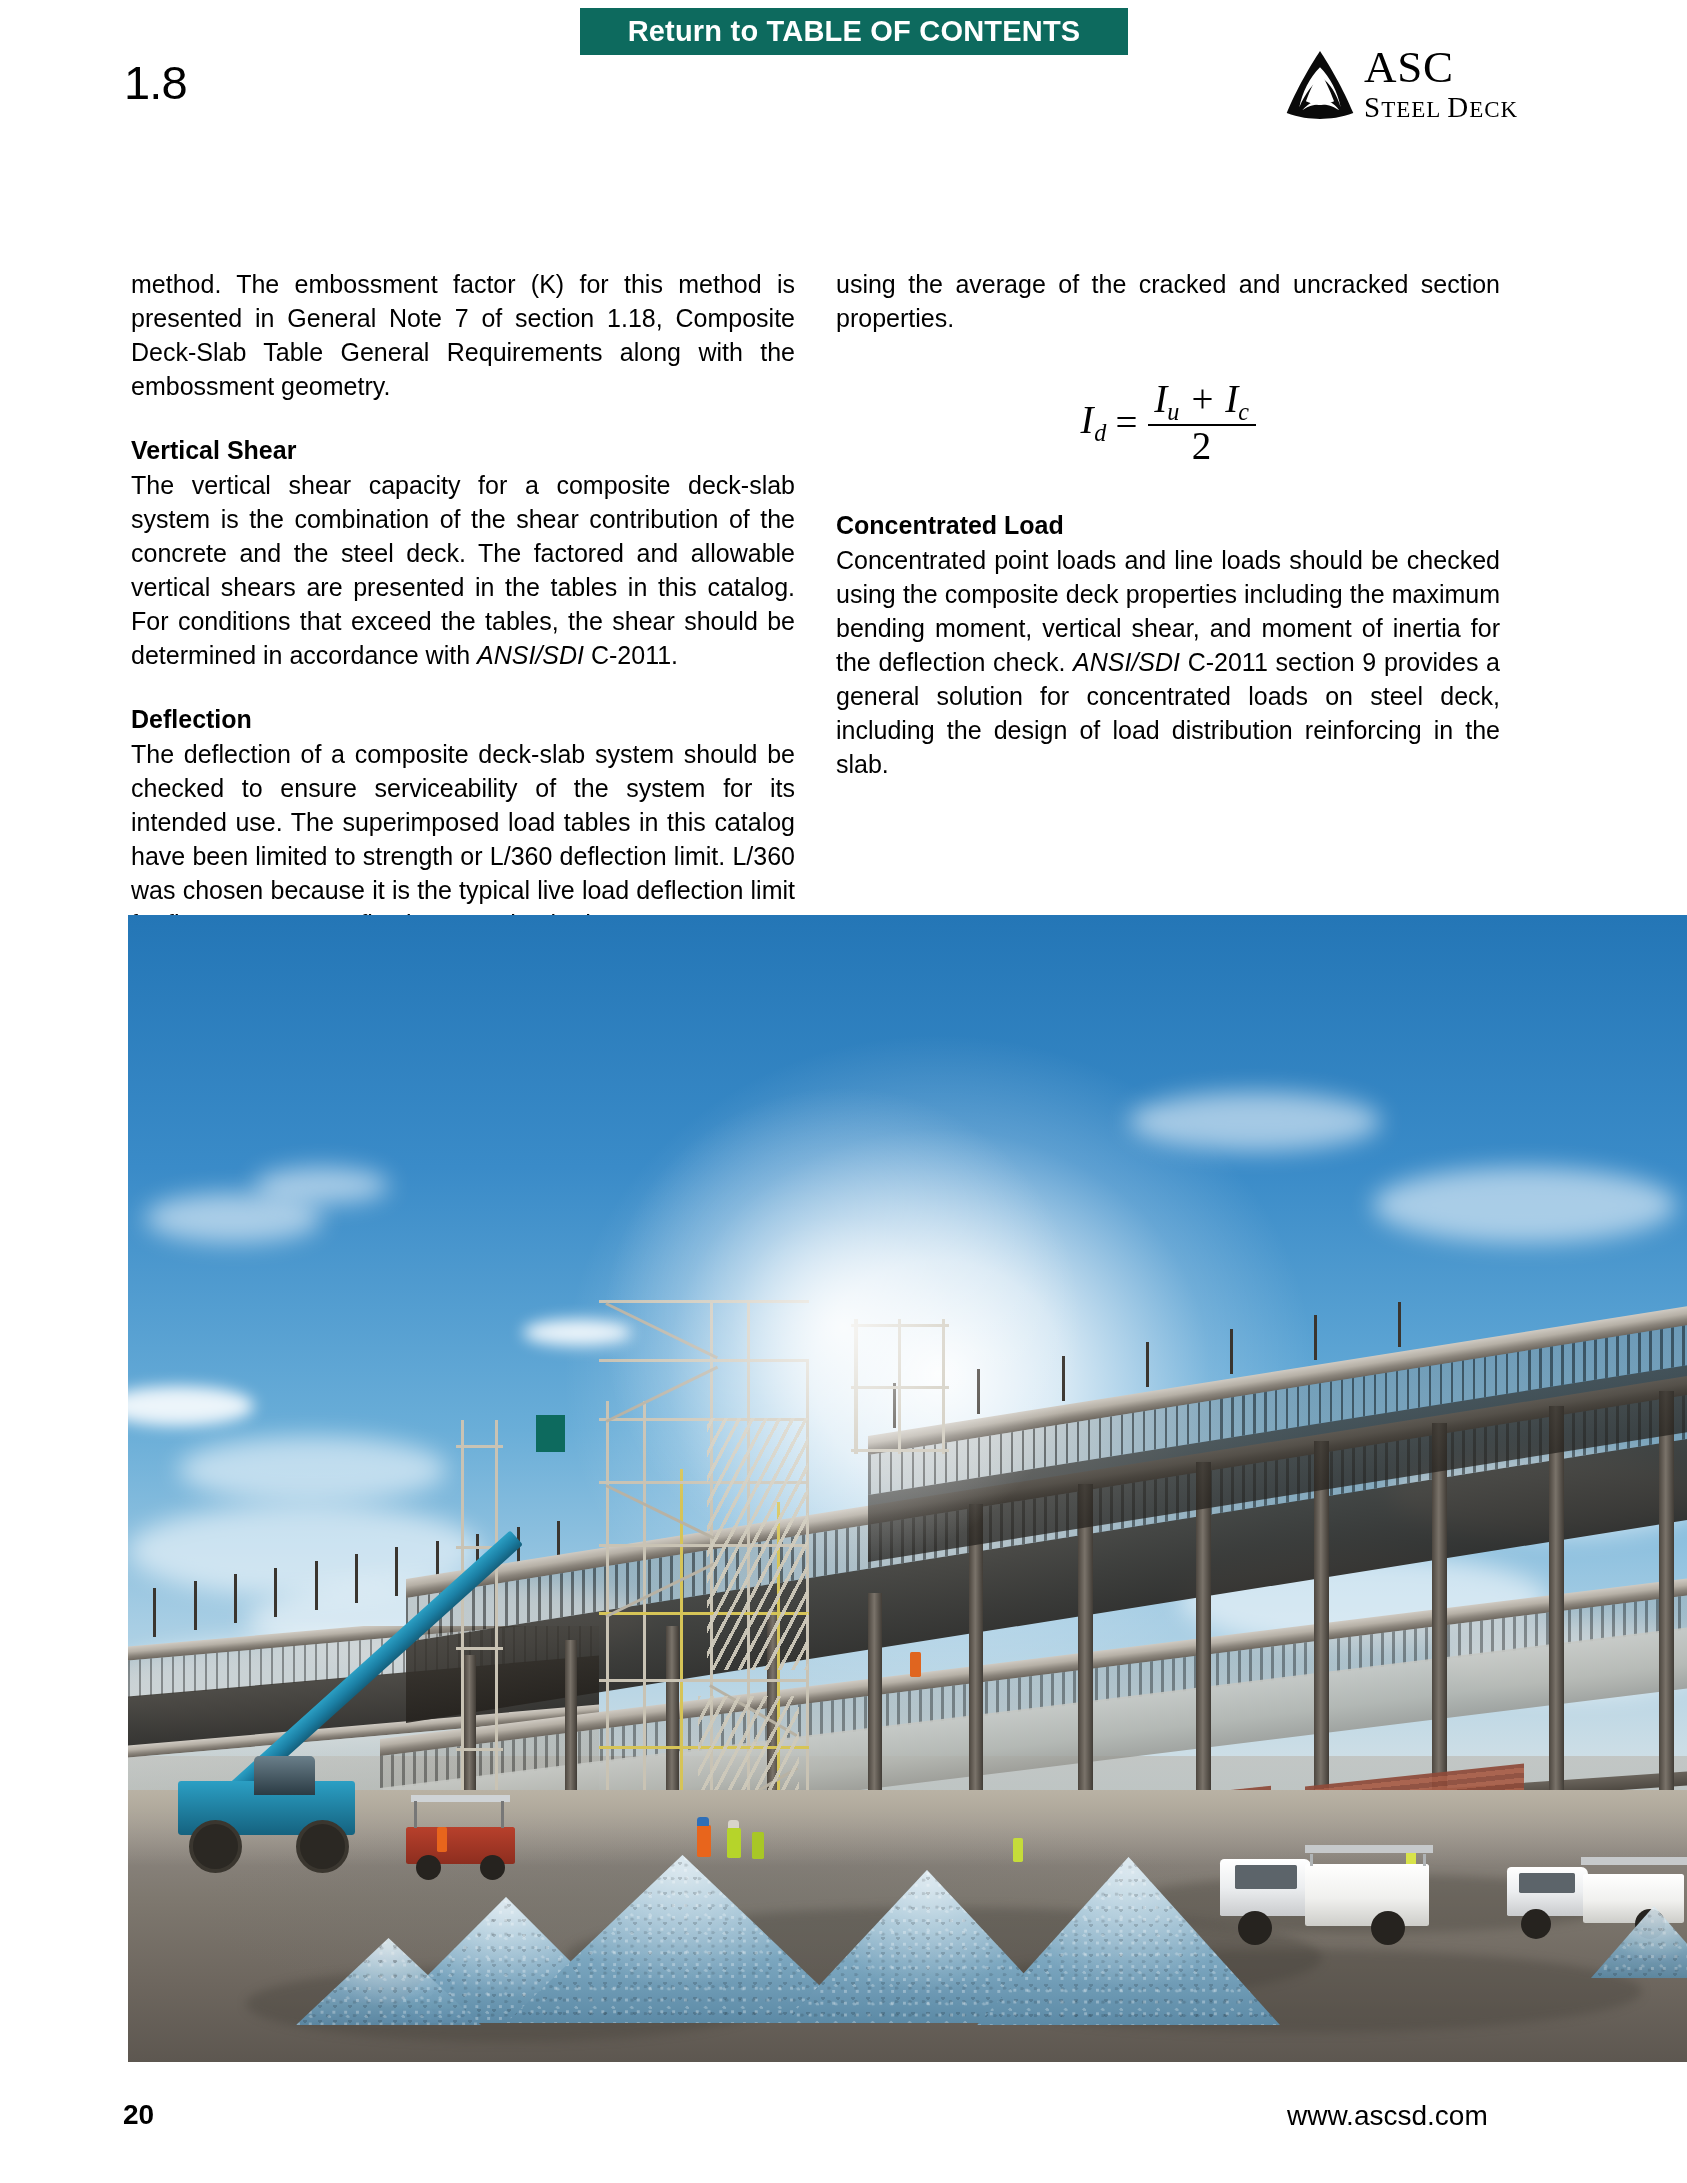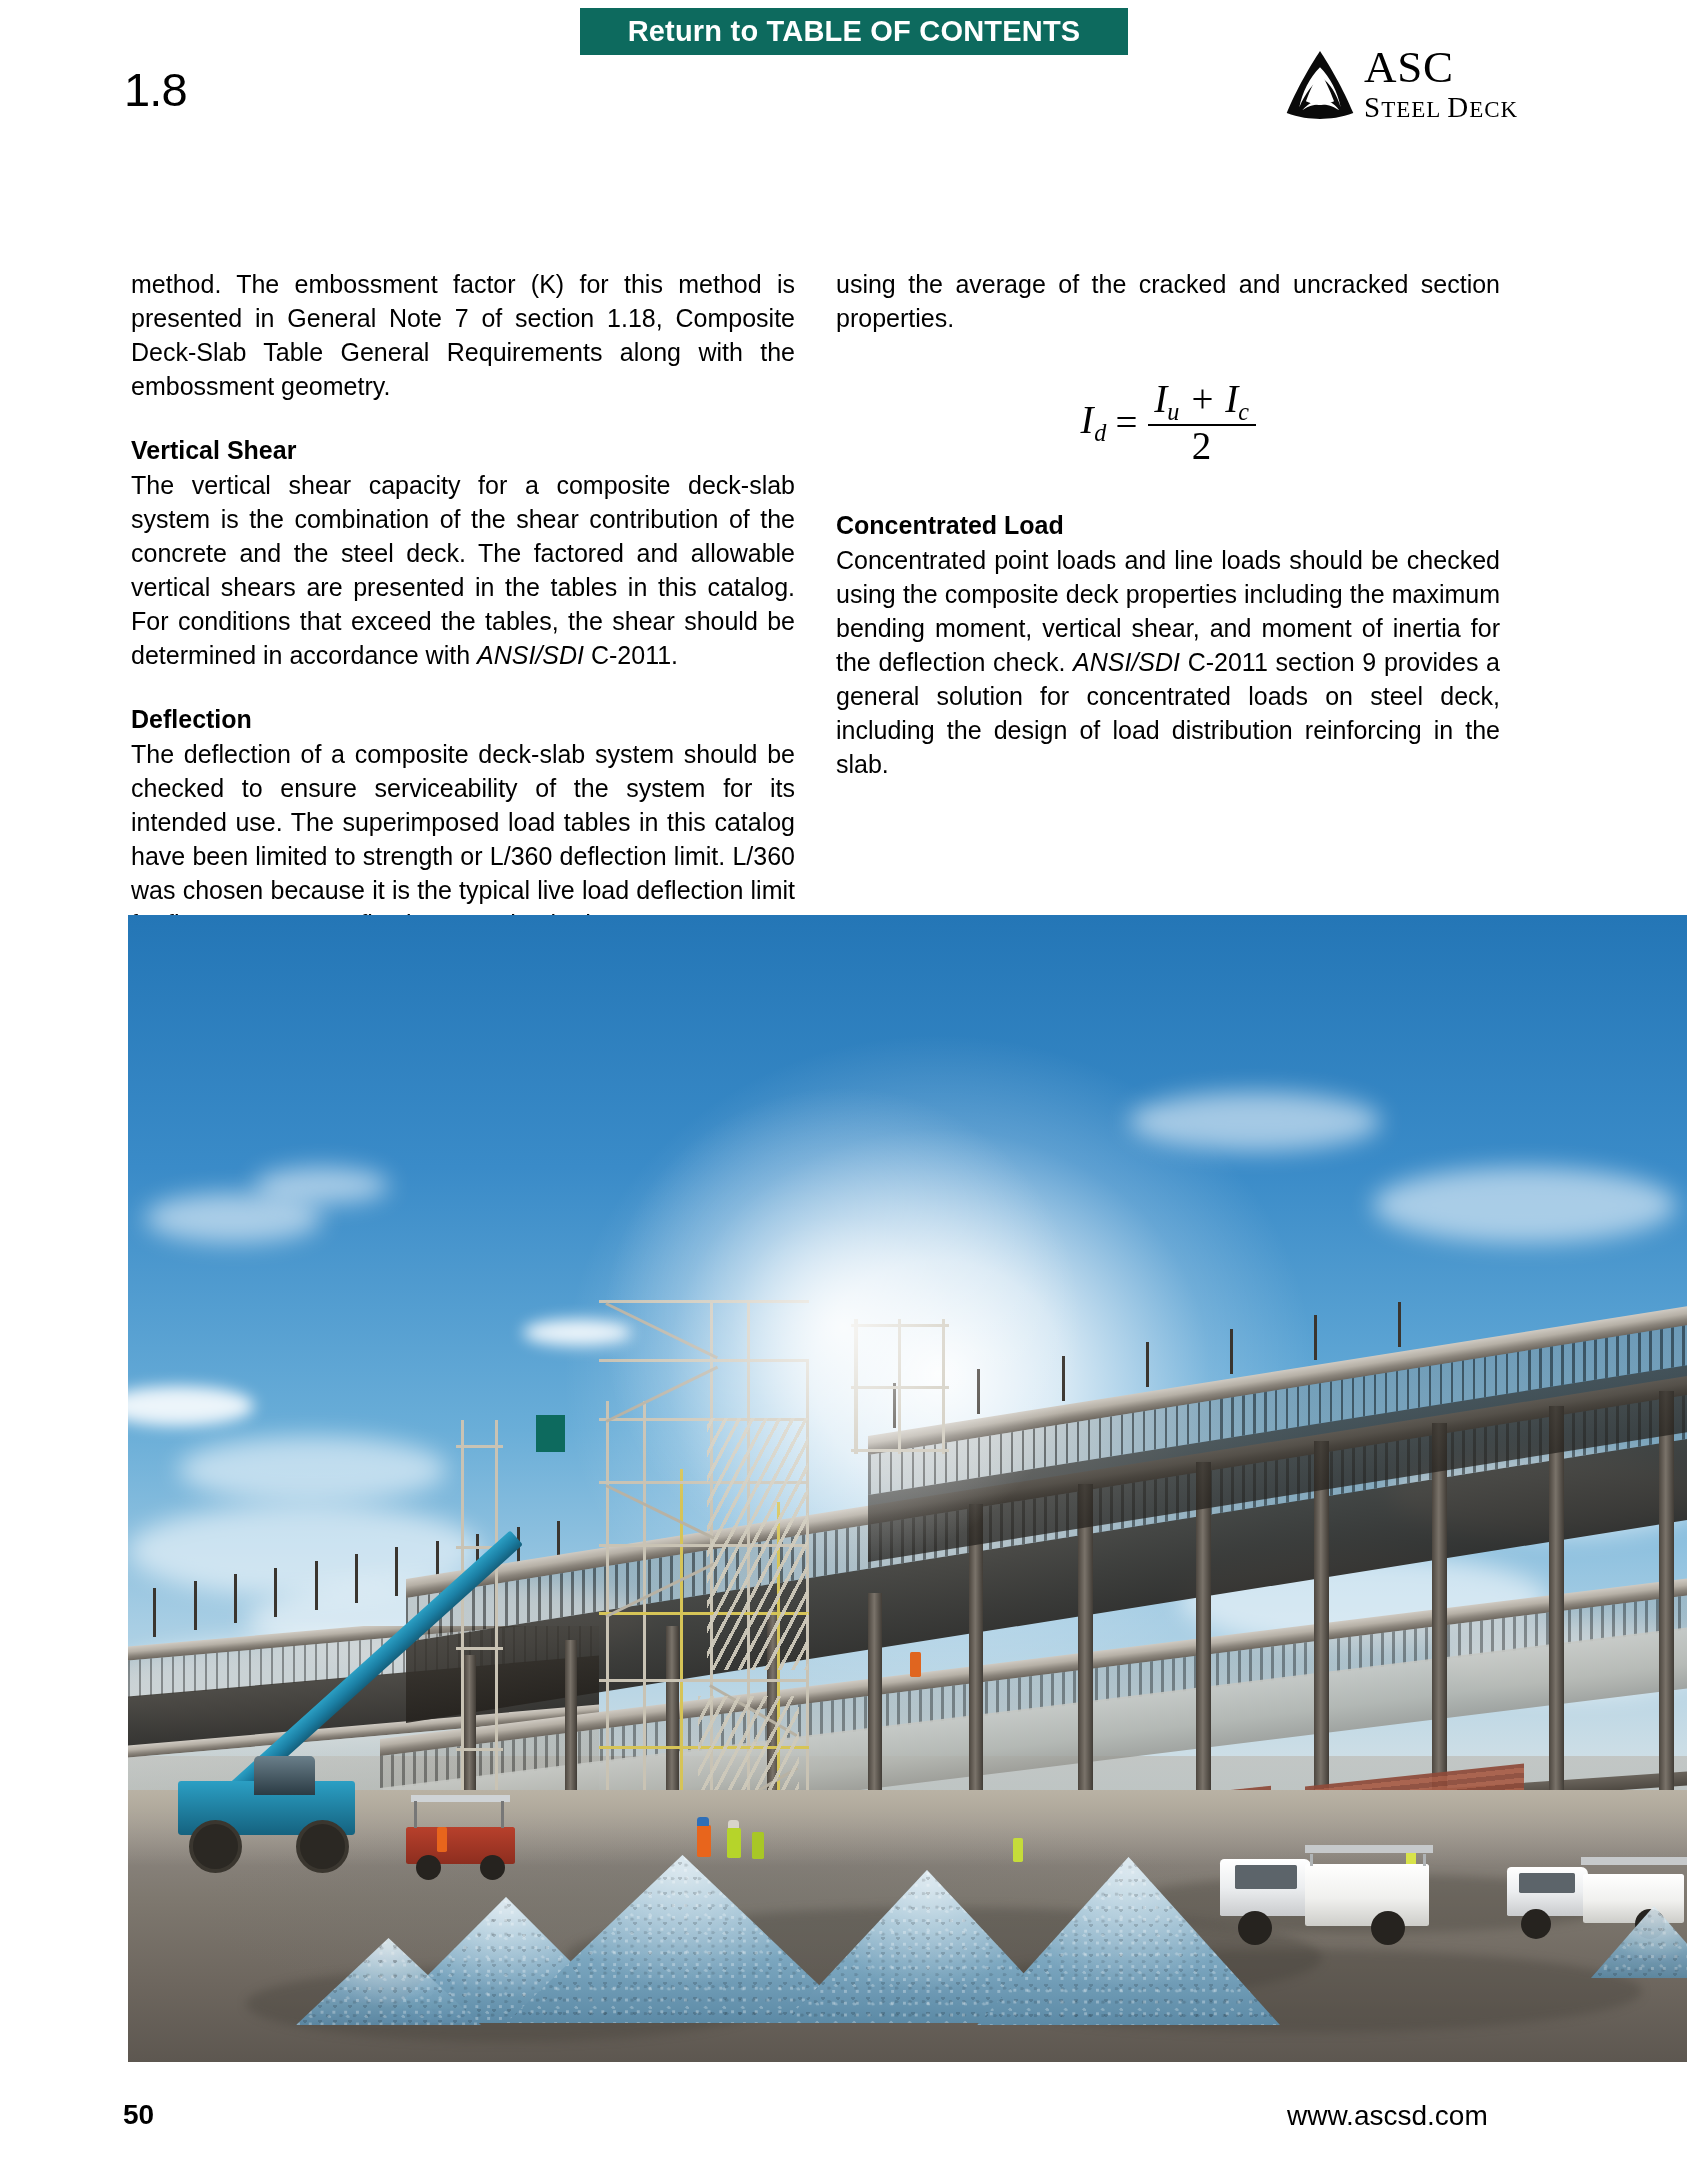--- a/index.html
+++ b/index.html
@@ -33,21 +33,21 @@
     color: #ffffff;
     font-size: 29px;
     font-weight: bold;
     letter-spacing: 0.2px;
     white-space: nowrap;
   }
 
   .page-title {
     position: absolute;
     left: 124px;
-    top: 62px;
+    top: 55px;
     display: flex;
     align-items: baseline;
     white-space: nowrap;
   }
   .page-title .num {
     font-size: 47px;
     font-weight: 300;
     letter-spacing: -0.8px;
   }
   .page-title .ttl {
@@ -628,16 +628,16 @@
   <div class="pile" style="left:168px; top:1023px; width:185px; height:87px; opacity:.95;">
       <div class="pile-tex"></div>
     </div>
 
   <div style="position:absolute; left:454px; top:151px; width:521px; height:521px; border-radius:50%;
               background: radial-gradient(circle, rgba(255,255,255,0.85) 0%, rgba(255,255,255,0.35) 30%, rgba(255,255,255,0) 65%);
               pointer-events:none;"></div>
 </div>
 
 <div class="footer">
-  <span class="pg-num">50</span>
+  <span class="pg-num">20</span>
   <span class="foot-url">www.ascsd.com</span>
 </div>
 
 
 </body></html>

